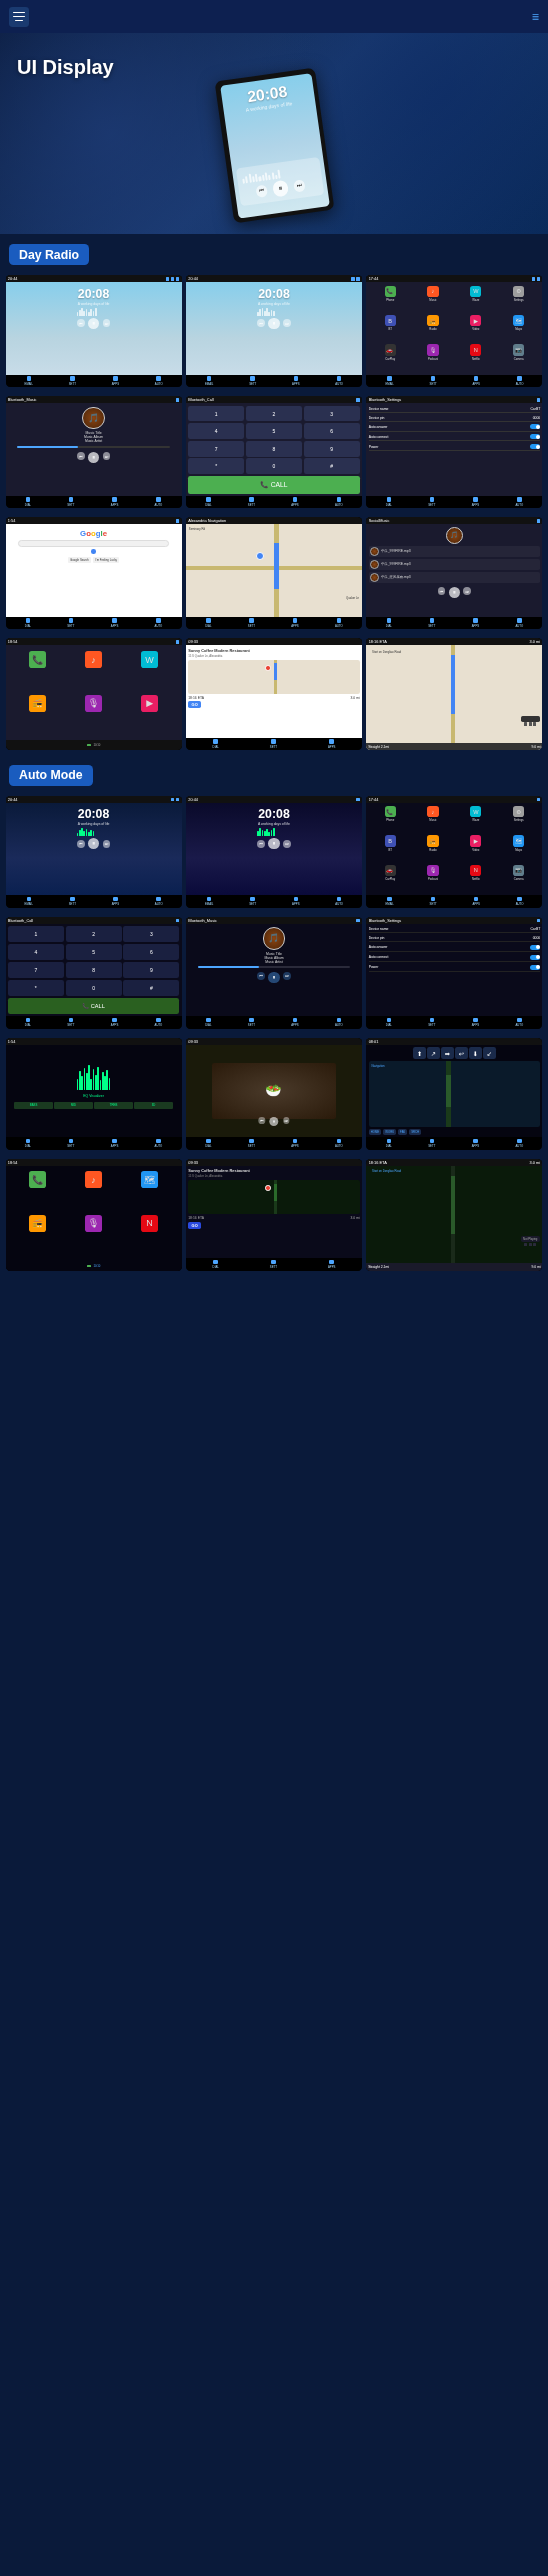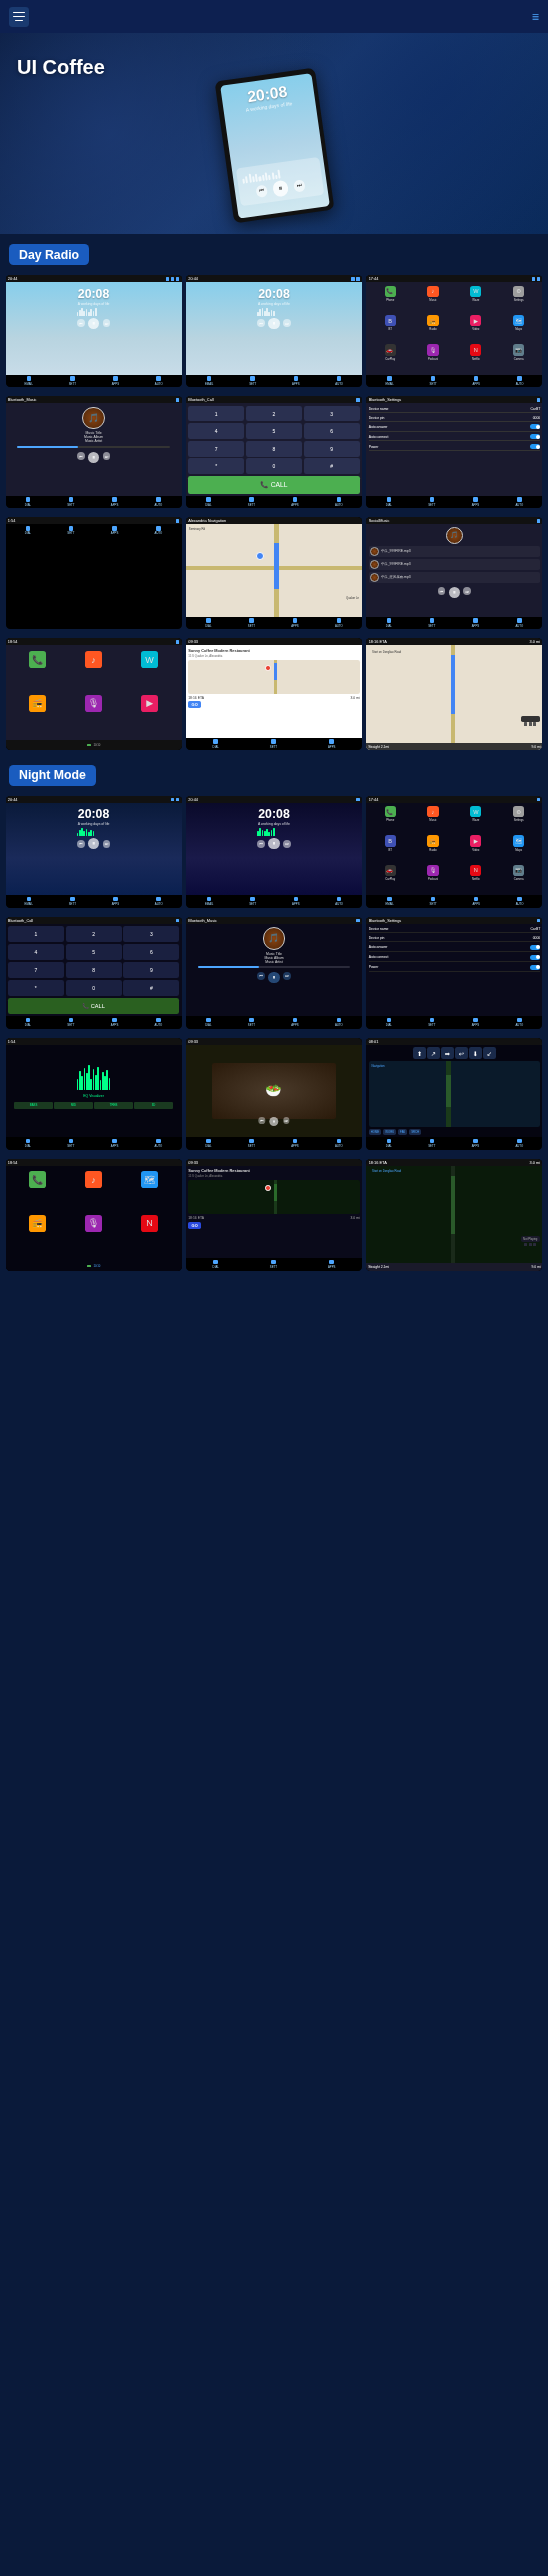--- a/index.html
+++ b/index.html
@@ -616,21 +616,21 @@
       <span></span>
         <span></span>
         <span style="width:7.8px"></span>
     </div>
   </div>
   <span class="nav-icon">≡</span>
 </div>
 
 <div class="hero">
   <div class="hero-bg"></div>
-  <h1 class="hero-title">UI Coffee</h1>
+  <h1 class="hero-title">UI Display</h1>
   <div class="hero-device">
     <div class="device-screen">
       <div class="device-time">20:08</div>
       <div class="device-time-sub">A working days of life</div>
       <div class="music-player-mini">
         <div class="wave-bar">
           <span style="height:4.5px"></span>
             <span style="height:6.7px"></span>
             <span style="height:9px"></span>
           <span style="height:5.6px"></span>
@@ -996,20 +996,31 @@
   <div class="screenshots-grid">
 
     <div class="screenshot-card">
       <div class="car-screen">
         <div class="cs-topbar">
           <span>1:54</span>
           <div class="cs-icons">
             <div class="cs-icon"></div>
           </div>
         </div>
+        <div class="cs-google">
+          <div class="cs-google-logo">
+            <span class="g-g">G</span><span class="g-o">o</span><span class="g-o2">o</span><span class="g-g2">g</span><span class="g-l">l</span><span class="g-e">e</span>
+          </div>
+          <div class="cs-search-bar"></div>
+          <div class="cs-mic"></div>
+          <div style="display:flex;gap:2.2px;margin-top:3.4px;">
+            <div style="background:#f1f1f1;color:#333;font-size:2.8px;padding:1.1px 2.2px;border-radius:1.1px;">Google Search</div>
+            <div style="background:#f1f1f1;color:#333;font-size:2.8px;padding:1.1px 2.2px;border-radius:1.1px;">I'm Feeling Lucky</div>
+          </div>
+        </div>
         <div class="cs-bottombar">
           <div class="cs-bicon">
               <div class="cs-bicon-dot"></div>
               <span>DIAL</span>
             </div>
           <div class="cs-bicon">
               <div class="cs-bicon-dot"></div>
               <span>SETT</span>
             </div>
           <div class="cs-bicon">
@@ -1219,21 +1230,21 @@
               <span>9.0 mi</span>
             </div>
           </div>
         </div>
       </div>
     </div>
   </div>
 </div>
 
 <div>
-  <div class="section-label">Night Mode</div>
+  <div class="section-label">Auto Mode</div>
 
   
   <div class="screenshots-grid">
 
     <div class="screenshot-card">
       <div class="car-screen">
         <div class="cs-topbar">
           <span>20:44</span>
           <div class="cs-icons">
             <div class="cs-icon"></div>

